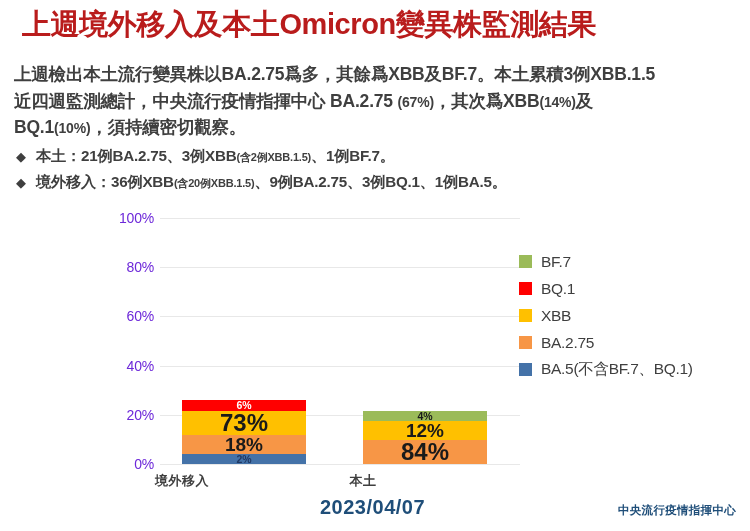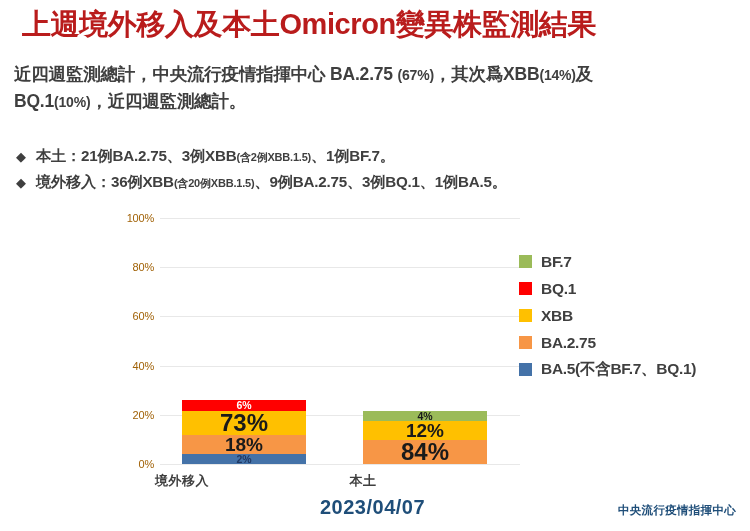--- a/index.html
+++ b/index.html
@@ -89,22 +89,22 @@
     left: 0;
     width: 100%;
     height: 1px;
     background: #E8E8E8;
   }
   .axis-label {
     position: absolute;
     right: 0;
     width: 54px;
     text-align: right;
-    font-size: 11px;
-    color: #a16207;
+    font-size: 14px;
+    color: #6d28d9;
     transform: translateY(-50%);
     letter-spacing: -0.2px;
   }
   #y-axis {
     position: absolute;
     left: 96px;
     top: 18px;
     width: 58px;
     height: 246px;
   }
@@ -165,21 +165,21 @@
     height: 27px;
   }
   .legend-swatch {
     width: 13px;
     height: 13px;
     margin-right: 9px;
     flex: 0 0 auto;
   }
   .legend-text {
     font-size: 15.5px;
-    font-weight: bold;
+    font-weight: normal;
     color: #3F3F3F;
     letter-spacing: -0.3px;
     white-space: nowrap;
   }
 
   
   #date-stamp {
     position: absolute;
     left: 320px;
     top: 496px;
@@ -199,24 +199,27 @@
     text-align: center;
   }
 </style>
 </head>
 <body>
 
 <div id="slide-title">上週境外移入及本土Omicron變異株監測結果</div>
 
 <div id="body-text">
   <div>
+    <span>上週檢出本土流行變異株以BA.2.75爲多，其餘爲XBB及BF.7。本土累積3例XBB.1.5</span>
+  </div>
+  <div>
     <span>近四週監測總計，中央流行疫情指揮中心 BA.2.75 </span><span class="small">(67%)</span><span>，其次爲XBB</span><span class="small">(14%)</span><span>及</span>
   </div>
   <div>
-    <span>BQ.1</span><span class="small">(10%)</span><span>，近四週監測總計。</span>
+    <span>BQ.1</span><span class="small">(10%)</span><span>，須持續密切觀察。</span>
   </div>
 </div>
 
 <div class="bullet-row" id="bullet-0">
   <span class="bullet-mark">◆</span><span class="bullet-text" id="bullet-text-0"><span>本土：21例BA.2.75、3例XBB</span><span class="small">(含2例XBB.1.5)</span><span>、1例BF.7。</span></span>
 </div>
 <div class="bullet-row" id="bullet-1">
   <span class="bullet-mark">◆</span><span class="bullet-text" id="bullet-text-1"><span>境外移入：36例XBB</span><span class="small">(含20例XBB.1.5)</span><span>、9例BA.2.75、3例BQ.1、1例BA.5。</span></span>
 </div>
 

